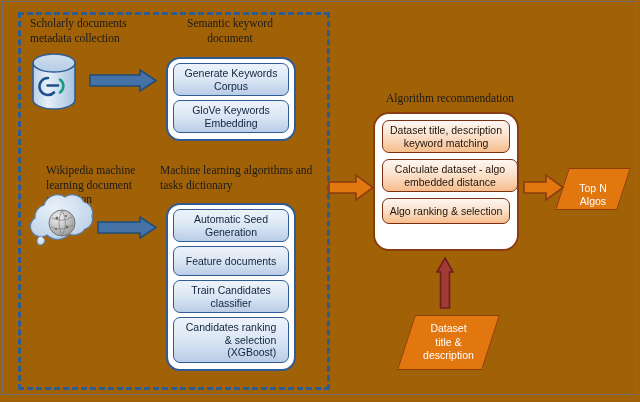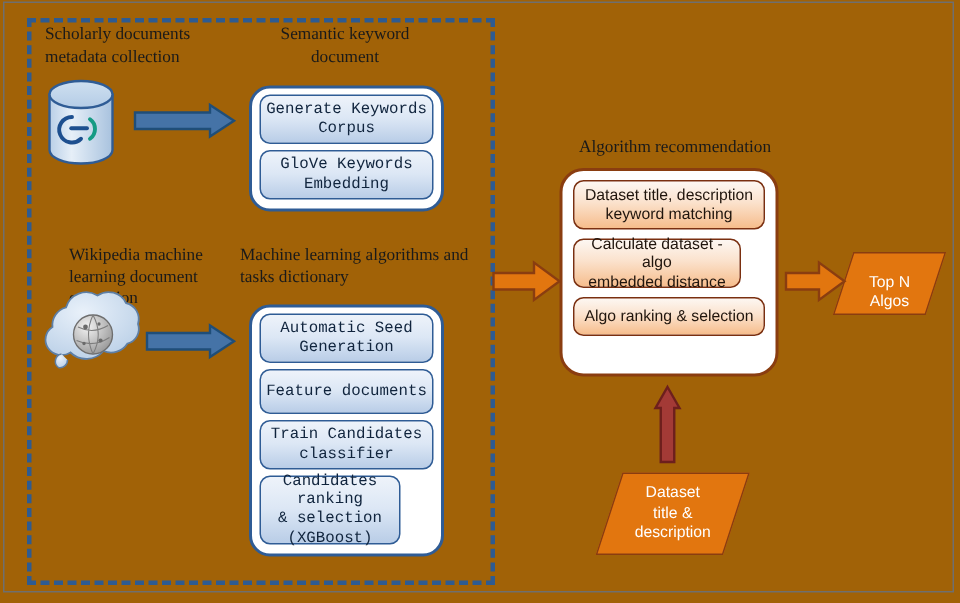--- a/index.html
+++ b/index.html
@@ -58,21 +58,21 @@
     border-radius: 7px;
     background: linear-gradient(to bottom, #eef3fa 0%, #dce7f5 48%, #b9cde7 100%);
     box-sizing: border-box;
     display: flex;
     align-items: center;
     justify-content: center;
     text-align: center;
     color: #10243d;
     font-size: 10.5px;
     line-height: 1.2;
-    font-family: Liberation Mono, monospace;
+    font-family: Liberation Sans, sans-serif;
   }
 
   
   .orange-group {
     position: absolute;
     border: 2px solid #8a3d10;
     border-radius: 16px;
     background: #ffffff;
     box-sizing: border-box;
   }
@@ -148,28 +148,28 @@
 Corpus</div>
   <div class="blue-box" style="left:173px; top:100px; width:116px; height:33px; white-space:pre-line;">GloVe Keywords
 Embedding</div>
 
   <div class="blue-group" style="left:166px; top:203px; width:130px; height:168px;"></div>
   <div class="blue-box" style="left:173px; top:209px; width:116px; height:33px; white-space:pre-line;">Automatic Seed
 Generation</div>
   <div class="blue-box" style="left:173px; top:246px; width:116px; height:30px; white-space:pre-line;">Feature documents</div>
   <div class="blue-box" style="left:173px; top:280px; width:116px; height:33px; white-space:pre-line;">Train Candidates
 classifier</div>
-  <div class="blue-box" style="left:173px; top:317px; width:94px; height:46px; white-space:pre-line;">Candidates ranking
+  <div class="blue-box" style="left:173px; top:317px; width:116px; height:46px; white-space:pre-line;text-align:right;">Candidates ranking
 &amp; selection
 (XGBoost)</div>
 
   <div class="orange-group" style="left:373px; top:112px; width:146px; height:139px;"></div>
   <div class="orange-box" style="left:382px; top:120px; width:128px; height:33px; white-space:pre-line;">Dataset title, description
 keyword matching</div>
-  <div class="orange-box" style="left:382px; top:159px; width:112px; height:33px; white-space:pre-line;">Calculate dataset  - algo
+  <div class="orange-box" style="left:382px; top:159px; width:136px; height:33px; white-space:pre-line;">Calculate dataset  - algo
 embedded distance</div>
   <div class="orange-box" style="left:382px; top:198px; width:128px; height:26px; white-space:pre-line;">Algo ranking &amp; selection</div>
 
   <div class="para" style="left:562px; top:168px; width:62px; height:42px;"></div>
   <div class="para-label" style="left:562px; top:168px; width:62px; height:54px; white-space:pre-line;">Top N
 Algos</div>
 
   <div class="para" style="left:406px; top:315px; width:85px; height:55px;"></div>
   <div class="para-label" style="left:406px; top:315px; width:85px; height:55px; white-space:pre-line;">Dataset
 title &amp;

